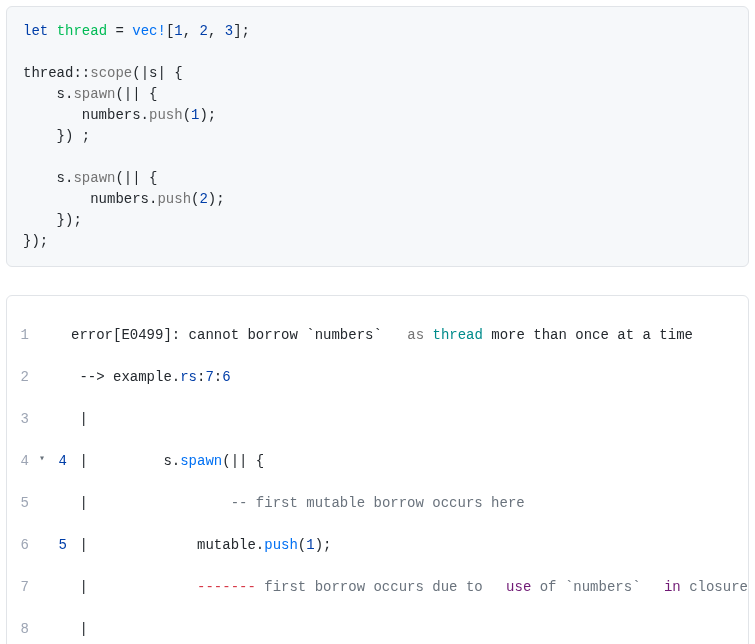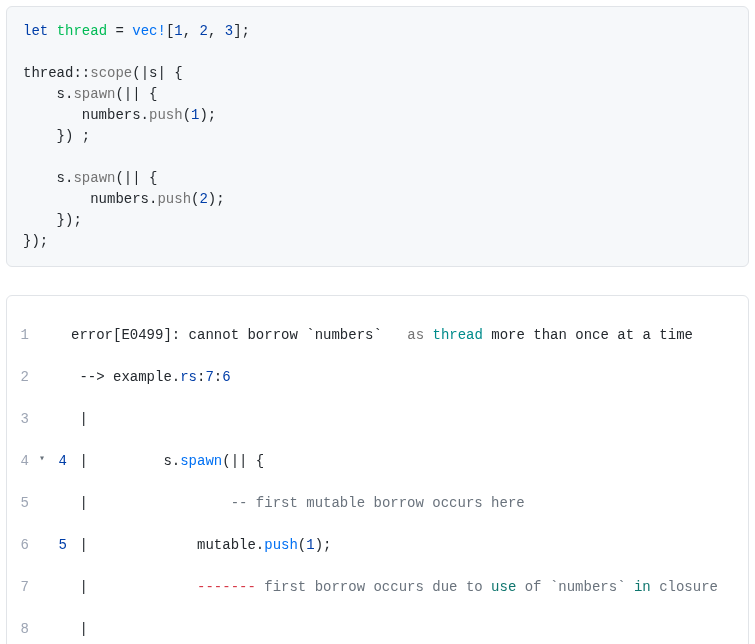--- a/index.html
+++ b/index.html
@@ -56,21 +56,21 @@
       user-select: none;
     }
     .content { flex: 1; }
     .kw { color: #003ea8; }
     .fn { color: #737373; }
     .mc { color: #0070f3; text-align: center; }
     .nm { color: #0b5; }
     .num { color: #003ea8; }
     .as { color: #737373; margin-left: 17px; }
     .mut { color: #008b8b; }
-    .use { color: #0f766e; }
+    .use { color: #701a75; margin-left: 15px; }
     .caret { color: #d73a49; }
     .dash { color: #6a737d; }
     .msg { color: #6a737d; }
     .file { color: #003ea8; }
     .srcline .spawn { color: #0070f3; }
   </style>
 </head>
 <body>
 
 <div class="code-block"><span class="kw">let</span> <span class="nm">thread</span> <span>=</span> <span class="mc">vec!</span><span>[</span><span class="num">1</span><span>,</span> <span class="num">2</span><span>,</span> <span class="num">3</span><span>];</span>

